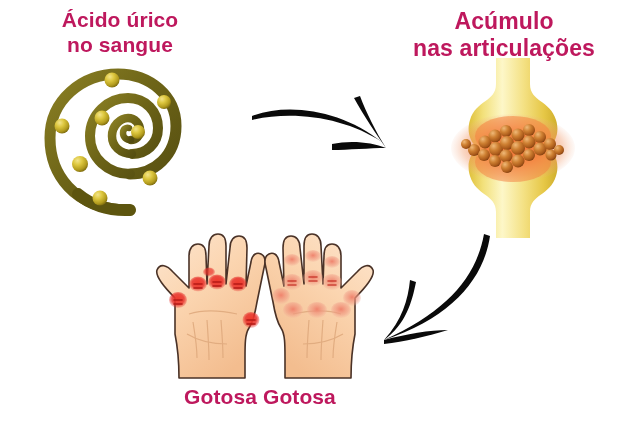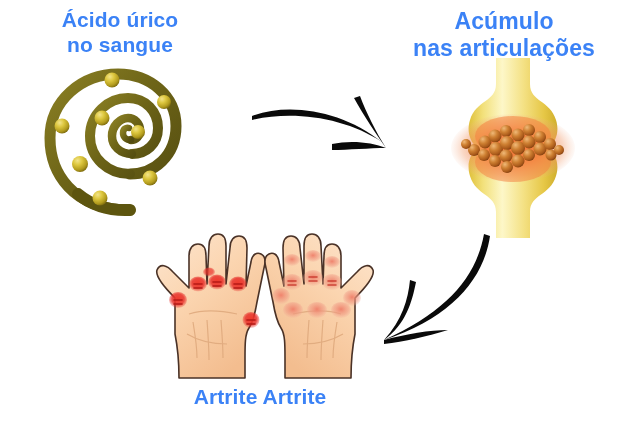--- a/index.html
+++ b/index.html
@@ -19,21 +19,21 @@
     inset: 0;
     width: 640px;
     height: 427px;
     background: #ffffff;
   }
   .label {
     position: absolute;
     text-align: center;
     font-family: "Liberation Sans", sans-serif;
     font-weight: bold;
-    color: #3b82f6;
+    color: #be185d;
     line-height: 1.18;
     white-space: pre-line;
     letter-spacing: 0.1px;
   }
   #label-uric-acid {
     left: 20px;
     top: 8px;
     width: 200px;
     font-size: 21px;
   }
@@ -63,21 +63,21 @@
 <body>
 
 <div class="stage">
 
   <div class="label" id="label-uric-acid">Ácido úrico
 no sangue</div>
 
   <div class="label" id="label-joint-accumulation">Acúmulo
 nas articulações</div>
 
-  <div class="label" id="label-gouty-arthritis">Artrite Artrite</div>
+  <div class="label" id="label-gouty-arthritis">Gotosa Gotosa</div>
 
   <div class="art" id="art-blood-spiral">
     <svg width="160" height="160" viewBox="0 0 160 160">
       <defs>
         <linearGradient id="gSpiral" x1="0" y1="0" x2="1" y2="1">
           <stop offset="0%" stop-color="#8b8024"></stop>
           <stop offset="45%" stop-color="#6d6417"></stop>
           <stop offset="100%" stop-color="#524b10"></stop>
         </linearGradient>
         <radialGradient id="gBead" cx="35%" cy="28%" r="75%">

